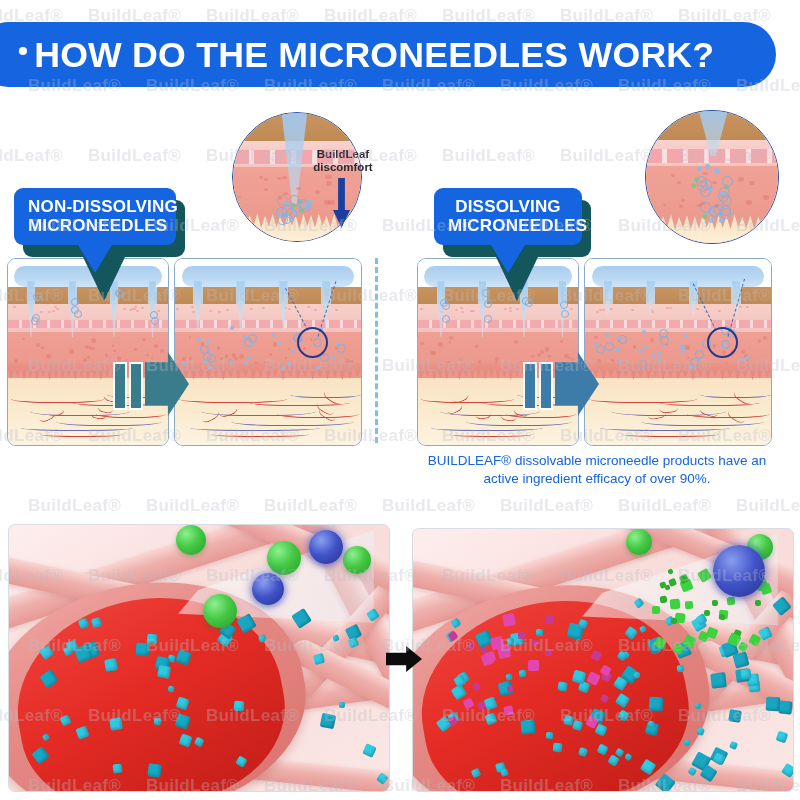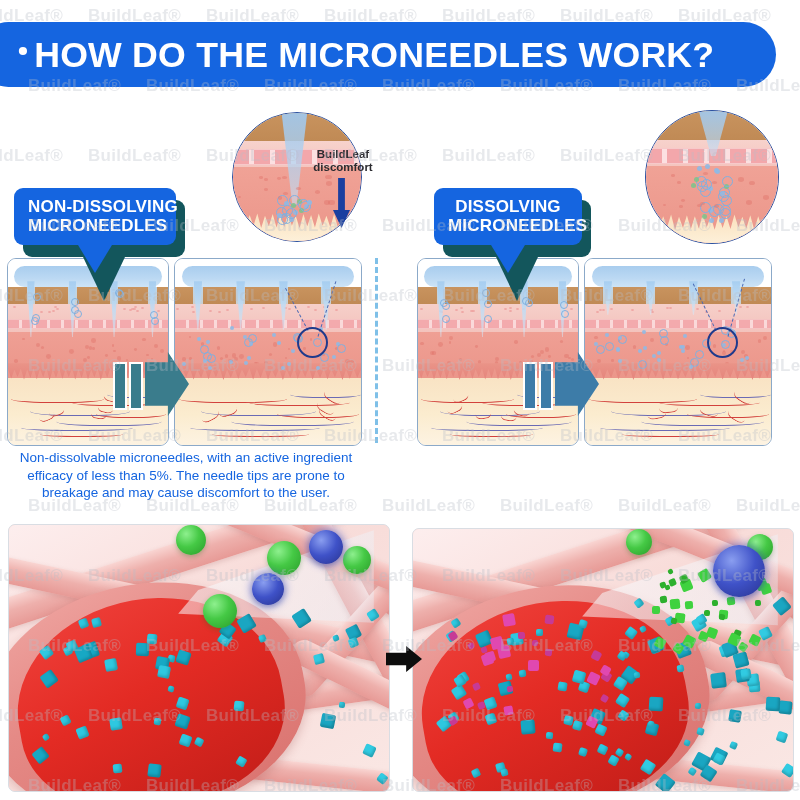--- a/index.html
+++ b/index.html
@@ -799,21 +799,21 @@
     </div>
 
   <div class="press" style="left:307px;top:148px;width:72px;">
     <div>BuildLeaf</div>
     <div>discomfort</div>
   </div>
   <div class="press-arrow" style="left:333px;top:178px;"></div>
 
   <div class="divider"></div>
 
-  <div class="caption" style="left:12px;top:449px;width:348px;">Non-dissolvable microneedles, with an active ingredient efficacy of less than 5%. The needle tips are prone to breakage and may cause discomfort to the user.</div>
+  <div class="caption" style="left:414px;top:452px;width:366px;">BUILDLEAF® dissolvable microneedle products have an active ingredient efficacy of over 90%.</div>
 
   <div class="photo" id="photoL" style="left:8px;top:524px;width:380px;height:266px;">
       <div class="" style="position:absolute;inset:0;background:linear-gradient(150deg,#fdeeee 0%,#f8dcd9 40%,#fae7e4 100%);"></div>
       <div class="vess" style="left:-10%;top:4%;width:120%;height:30px;background:linear-gradient(180deg,#f9d5d2 0%,#eeb0ac 45%,#e79a96 100%);transform:rotate(-18deg);box-shadow:0 2px 5px rgba(160,90,90,.22);"></div>
       <div class="vess" style="left:-14%;top:28%;width:130%;height:26px;background:linear-gradient(180deg,#f9d5d2 0%,#eeb0ac 45%,#e79a96 100%);transform:rotate(12deg);box-shadow:0 2px 5px rgba(160,90,90,.22);"></div>
       <div class="vess" style="left:20%;top:-6%;width:110%;height:28px;background:linear-gradient(180deg,#f9d5d2 0%,#eeb0ac 45%,#e79a96 100%);transform:rotate(38deg);box-shadow:0 2px 5px rgba(160,90,90,.22);"></div>
       <div class="vess" style="left:-6%;top:64%;width:132%;height:24px;background:linear-gradient(180deg,#f9d5d2 0%,#eeb0ac 45%,#e79a96 100%);transform:rotate(-8deg);box-shadow:0 2px 5px rgba(160,90,90,.22);"></div>
       <div class="vess" style="left:48%;top:46%;width:104%;height:26px;background:linear-gradient(180deg,#f9d5d2 0%,#eeb0ac 45%,#e79a96 100%);transform:rotate(62deg);box-shadow:0 2px 5px rgba(160,90,90,.22);"></div>
       <div class="vess" style="left:-12%;top:86%;width:136%;height:22px;background:linear-gradient(180deg,#f9d5d2 0%,#eeb0ac 45%,#e79a96 100%);transform:rotate(6deg);box-shadow:0 2px 5px rgba(160,90,90,.22);"></div>
       <div class="vess" style="left:60%;top:8%;width:96%;height:24px;background:linear-gradient(180deg,#f9d5d2 0%,#eeb0ac 45%,#e79a96 100%);transform:rotate(-48deg);box-shadow:0 2px 5px rgba(160,90,90,.22);"></div>

